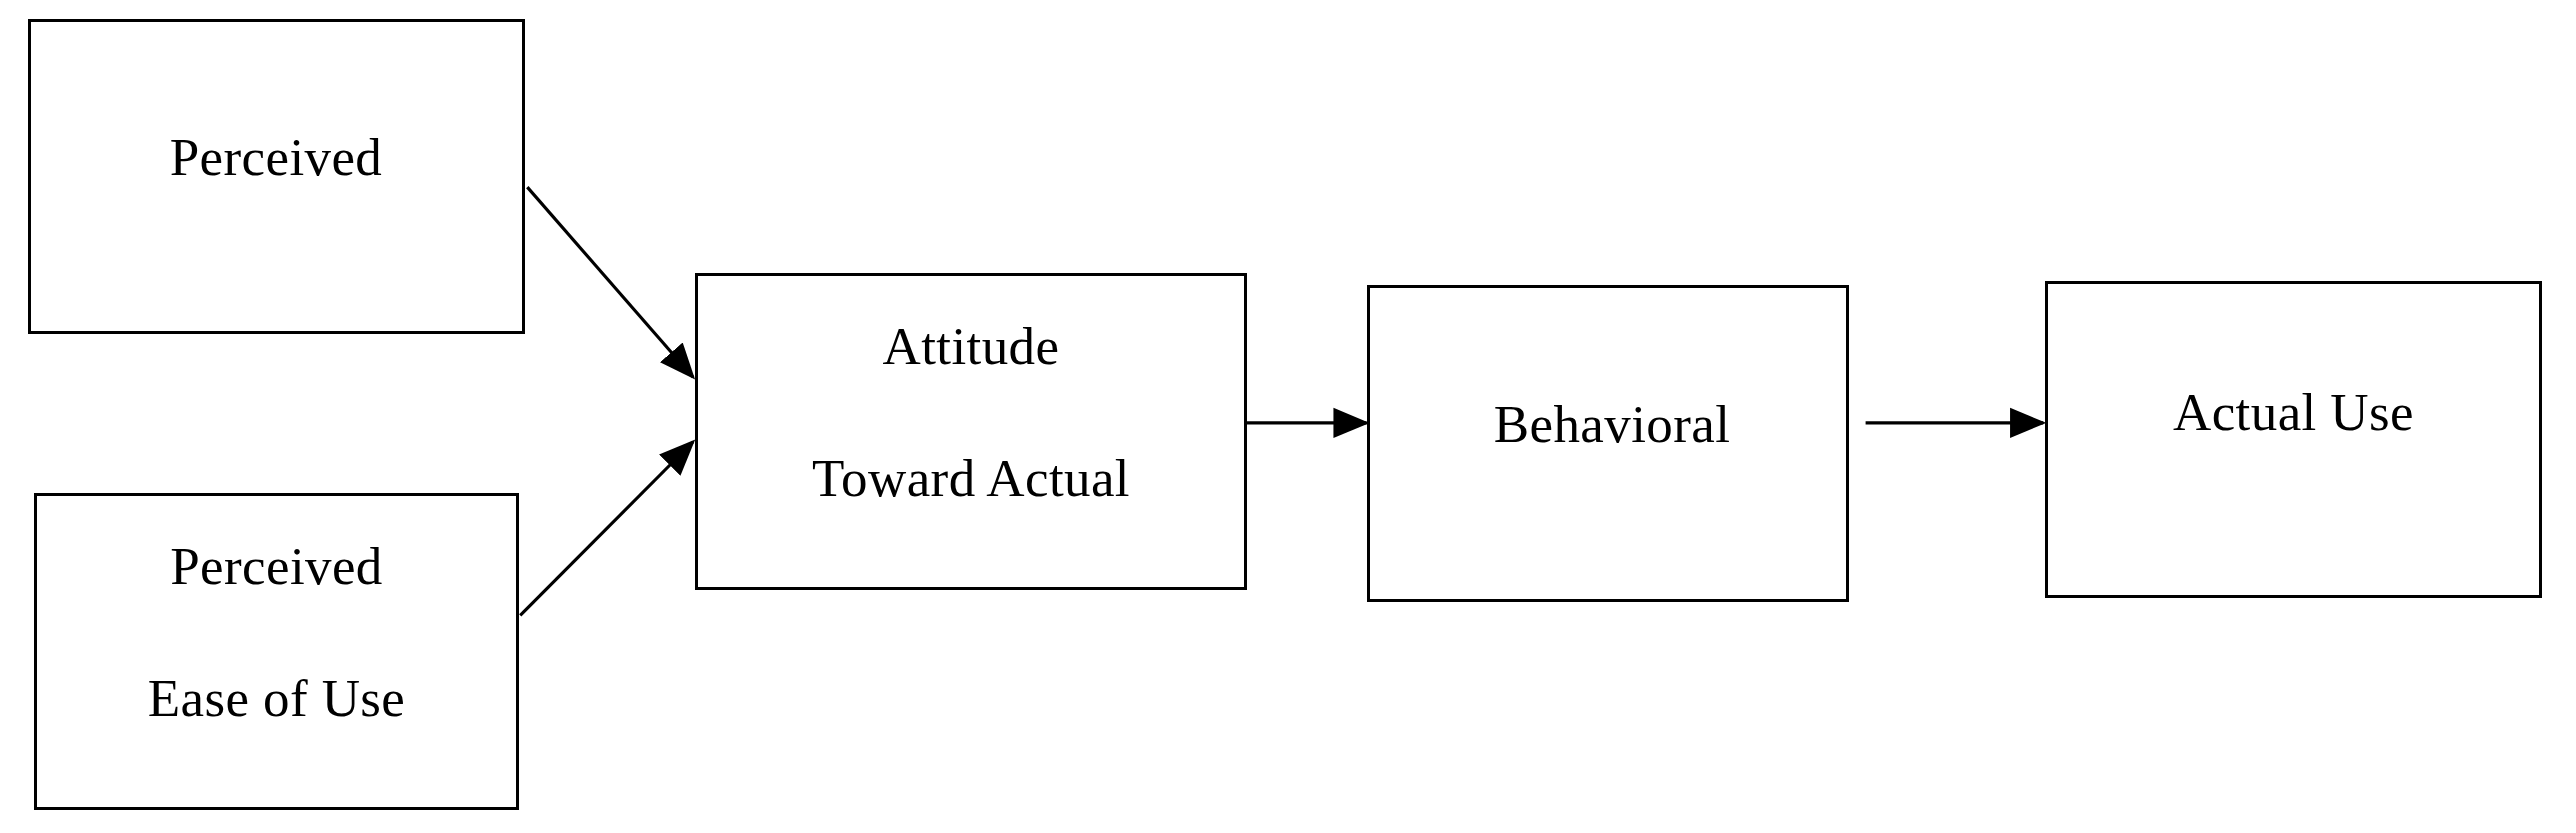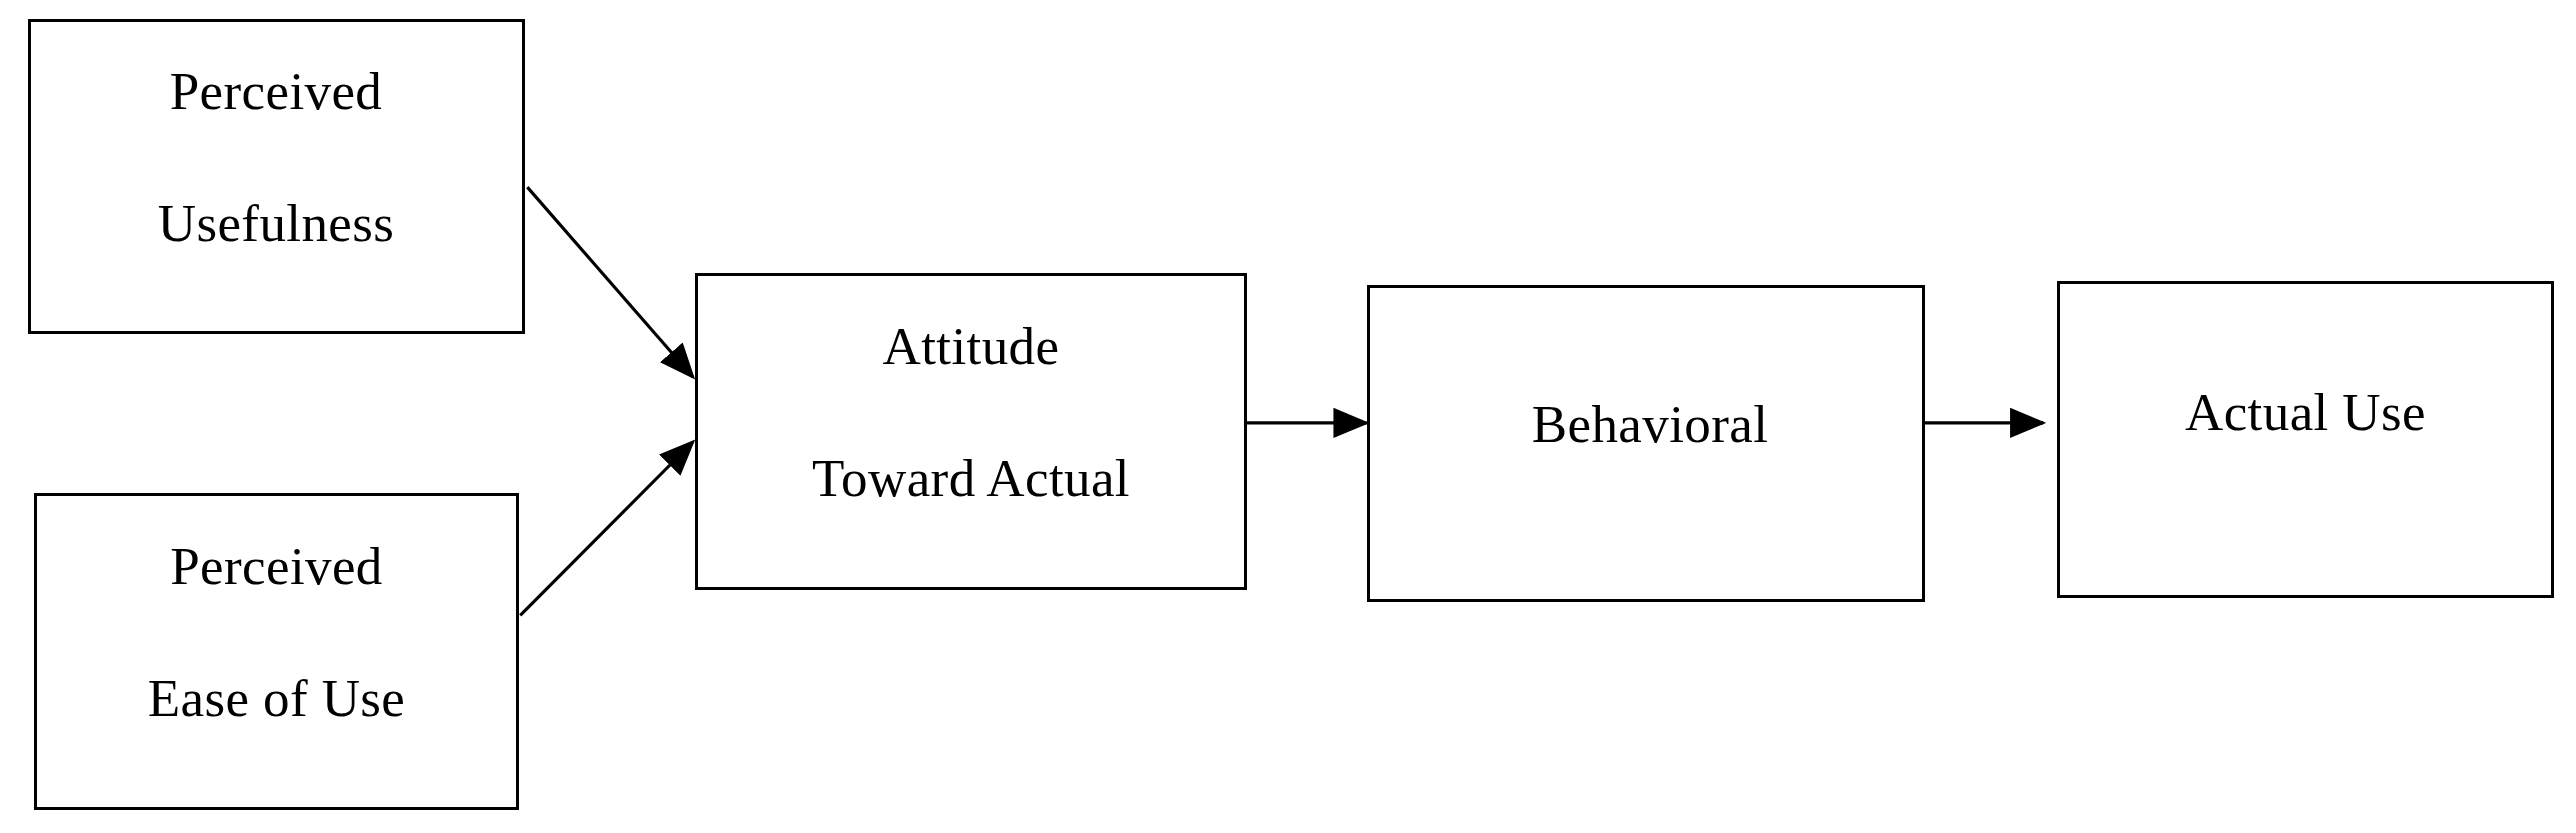--- a/index.html
+++ b/index.html
@@ -44,43 +44,42 @@
     line-height: 1;
     letter-spacing: 0.4px;
   }
   .node .nline {
     display: block;
     white-space: nowrap;
   }
   #node-perceived-usefulness { left: 27.5px;   top: 19px;  width: 497px; height: 315px; }
   #node-perceived-ease-of-use{ left: 34px;   top: 493px; width: 485px; height: 317px; }
   #node-attitude-toward-using{ left: 695px;  top: 273px; width: 552px; height: 317px; }
-  #node-behavioral-intention { left: 1367px; top: 285px; width: 558px; height: 317px; padding-left: 8px; }
-  #node-actual-use           { left: 2045px; top: 281px; width: 497px; height: 317px; padding-bottom: 55px; margin-left: 12px; }
+  #node-behavioral-intention { left: 1367px; top: 285px; width: 482px; height: 317px; padding-left: 8px; }
+  #node-actual-use           { left: 2045px; top: 281px; width: 497px; height: 317px; padding-bottom: 55px; }
 </style>
 </head>
 <body>
 
 <div class="canvas">
 
   <svg class="edges-layer" viewBox="0 0 3278 1061" width="2576" height="834" xmlns="http://www.w3.org/2000/svg">
     <defs>
       <marker id="ah" viewBox="0 0 12 10" refX="11" refY="5" markerUnits="userSpaceOnUse" markerWidth="46" markerHeight="40" orient="auto">
         <path d="M0,0 L12,5 L0,10 z" fill="#000000"></path>
       </marker>
     </defs>
     <line x1="671" y1="238" x2="882" y2="480" marker-end="url(#ah)"></line>
     <line x1="662" y1="783" x2="882" y2="562" marker-end="url(#ah)"></line>
     <line x1="1518" y1="538" x2="1739" y2="538" marker-end="url(#ah)"></line>
     <line x1="2374" y1="538" x2="2600" y2="538" marker-end="url(#ah)"></line>
   </svg>
 
   <div class="node" id="node-perceived-usefulness">
     <span class="nline">Perceived</span>
-    <span class="nline">Usefulness</span>
   </div>
 
   <div class="node" id="node-perceived-ease-of-use">
     <span class="nline">Perceived</span>
     <span class="nline">Ease of Use</span>
   </div>
 
   <div class="node" id="node-attitude-toward-using">
     <span class="nline">Attitude</span>
     <span class="nline">Toward Actual</span>

